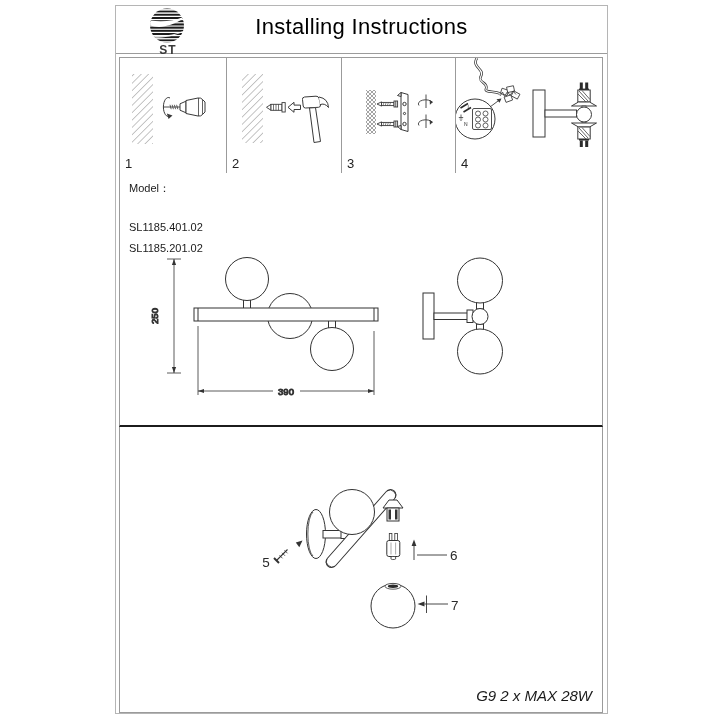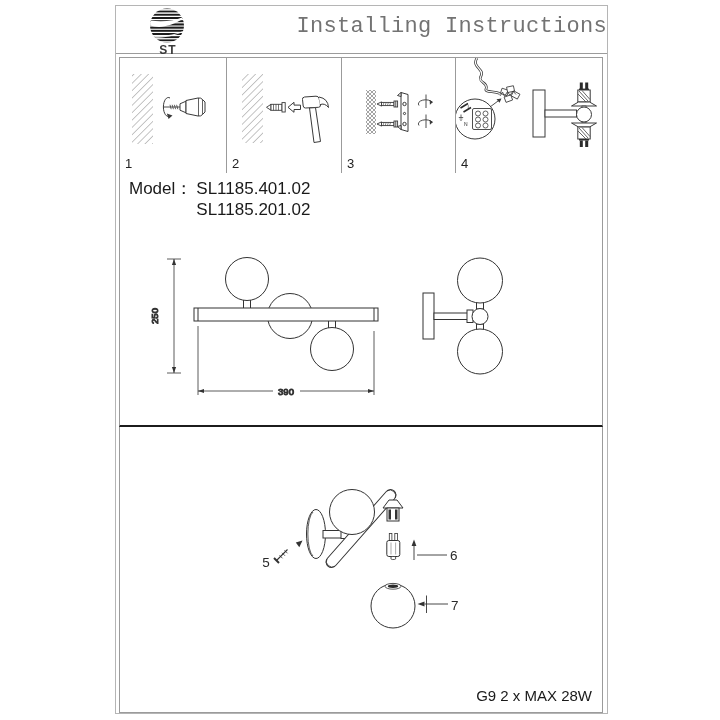--- a/index.html
+++ b/index.html
@@ -1,31 +1,31 @@
 <!DOCTYPE html>
 <html><head>
 <meta charset="utf-8">
 <style>
   html,body{margin:0;padding:0;background:#fff;}
   body{width:720px;height:720px;position:relative;font-family:"Liberation Sans",sans-serif;color:#1a1a1a;}
   .page{position:absolute;left:115px;top:5px;width:493px;height:709px;border:1px solid #b5b5b5;background:#fff;box-sizing:border-box;}
   .header{position:absolute;left:0;top:0;width:100%;height:47px;border-bottom:1px solid #9b9b9b;}
   .brand{position:absolute;left:24px;top:37px;width:56px;text-align:center;font-size:12px;font-weight:bold;letter-spacing:1.2px;color:#3a3a3a;}
   .logo{position:absolute;left:29px;top:1px;}
-  .title{position:absolute;left:0;top:8px;width:100%;text-align:right;font-size:22px;color:#737373;letter-spacing:0.3px;font-family:Liberation Mono, monospace;}
+  .title{position:absolute;left:0;top:8px;width:100%;text-align:center;font-size:22px;color:#000000;letter-spacing:0.3px;}
   .box{position:absolute;box-sizing:border-box;background:#fff;}
   .panels{left:3px;top:51px;width:484px;height:117px;border:1px solid #9b9b9b;display:flex;}
   .cell{position:relative;height:100%;box-sizing:border-box;}
   .cell.divided{border-right:1px solid #9b9b9b;}
   .step-num{position:absolute;left:5px;bottom:2px;font-size:13px;color:#222;}
   .middle{left:3px;top:167px;width:484px;height:254px;border-left:1px solid #9b9b9b;border-right:1px solid #9b9b9b;border-bottom:2px solid #1c1c1c;}
   .bottom{left:3px;top:421px;width:484px;height:286px;border-left:1px solid #9b9b9b;border-right:1px solid #9b9b9b;border-bottom:1px solid #9b9b9b;}
-  .model{position:absolute;left:9px;top:5px;display:flex;gap:4px;font-size:17px;line-height:21px;}
+  .model{position:absolute;left:9px;top:5px;display:flex;gap:18px;font-size:11px;line-height:21px;flex-direction:column;}
   .model-values div{white-space:nowrap;}
-  .spec{position:absolute;right:10px;bottom:8px;font-size:15px;color:#1a1a1a;}
+  .spec{position:absolute;right:10px;bottom:8px;font-size:15px;color:#1a1a1a;font-style:italic;}
   svg{display:block;}
   svg text{font-family:"Liberation Sans",sans-serif;fill:#2a2a2a;}
   .drawing{position:absolute;left:0;top:0;}
 </style>
 </head>
 <body>
 
 <div class="page">
 
   <div class="header">

